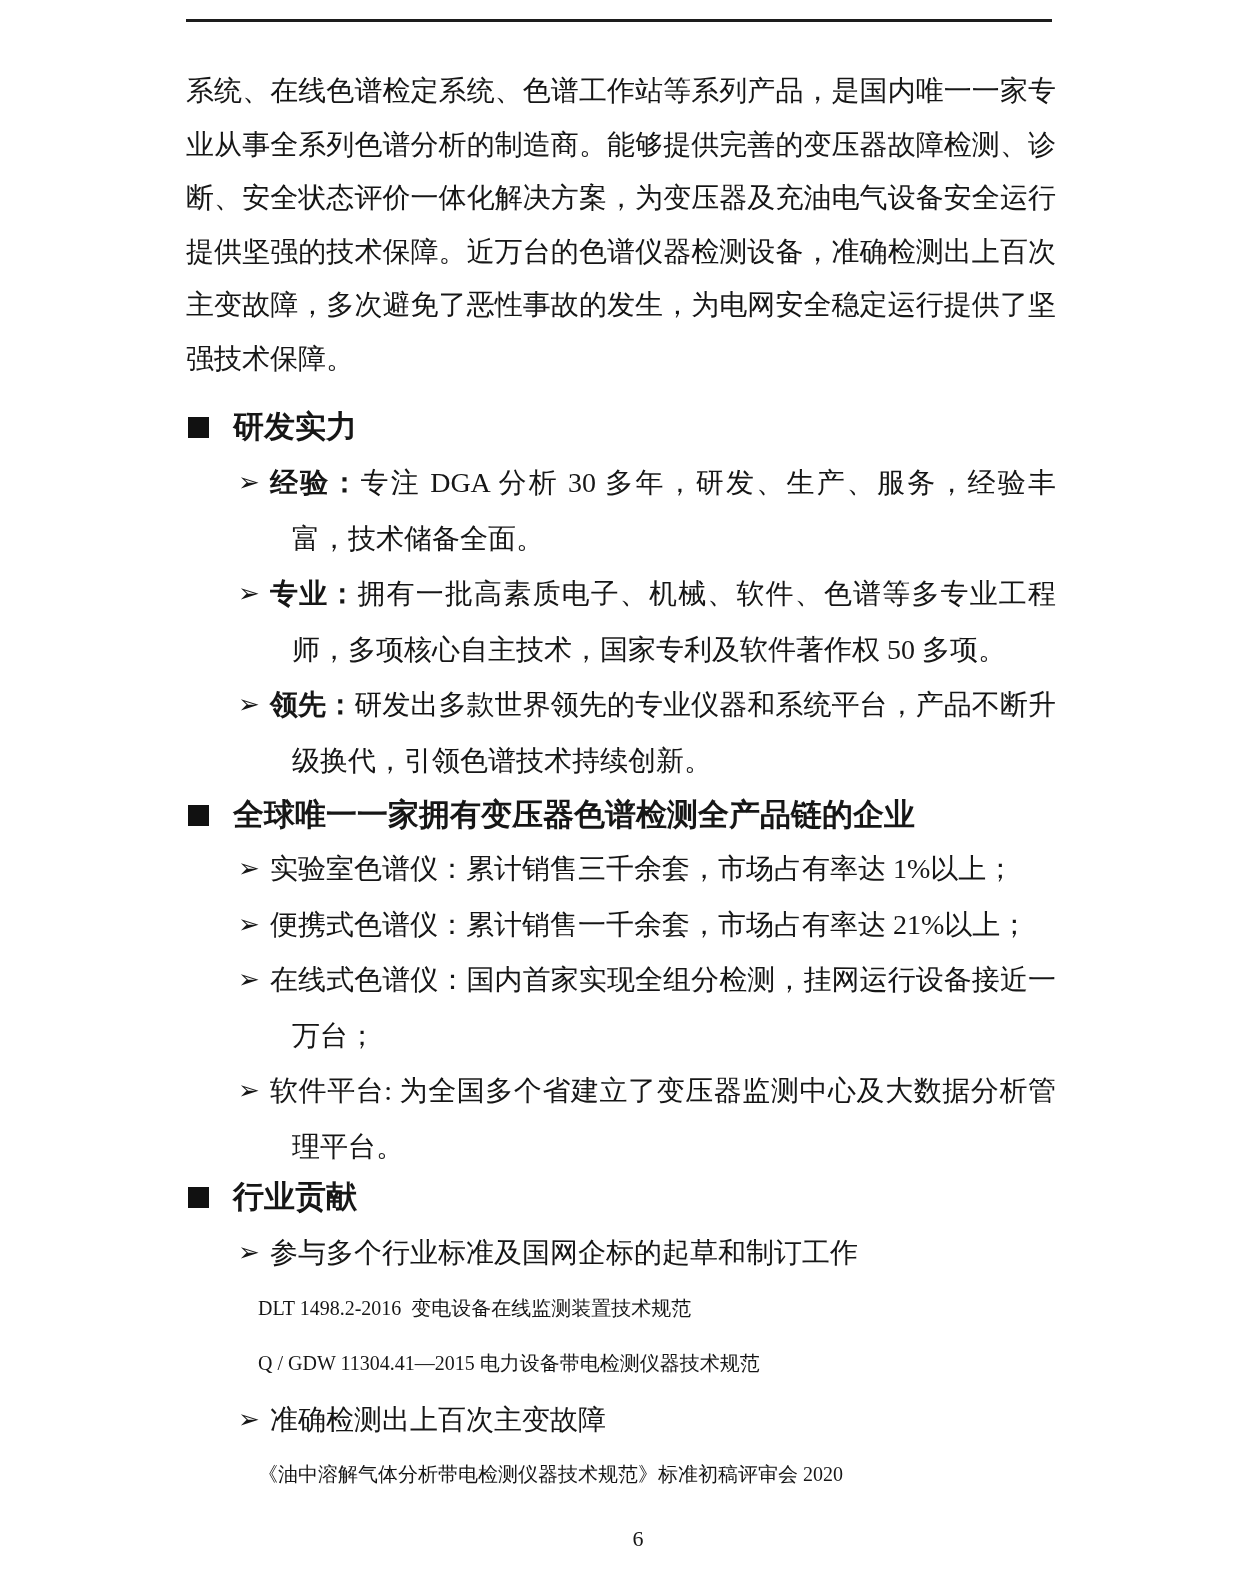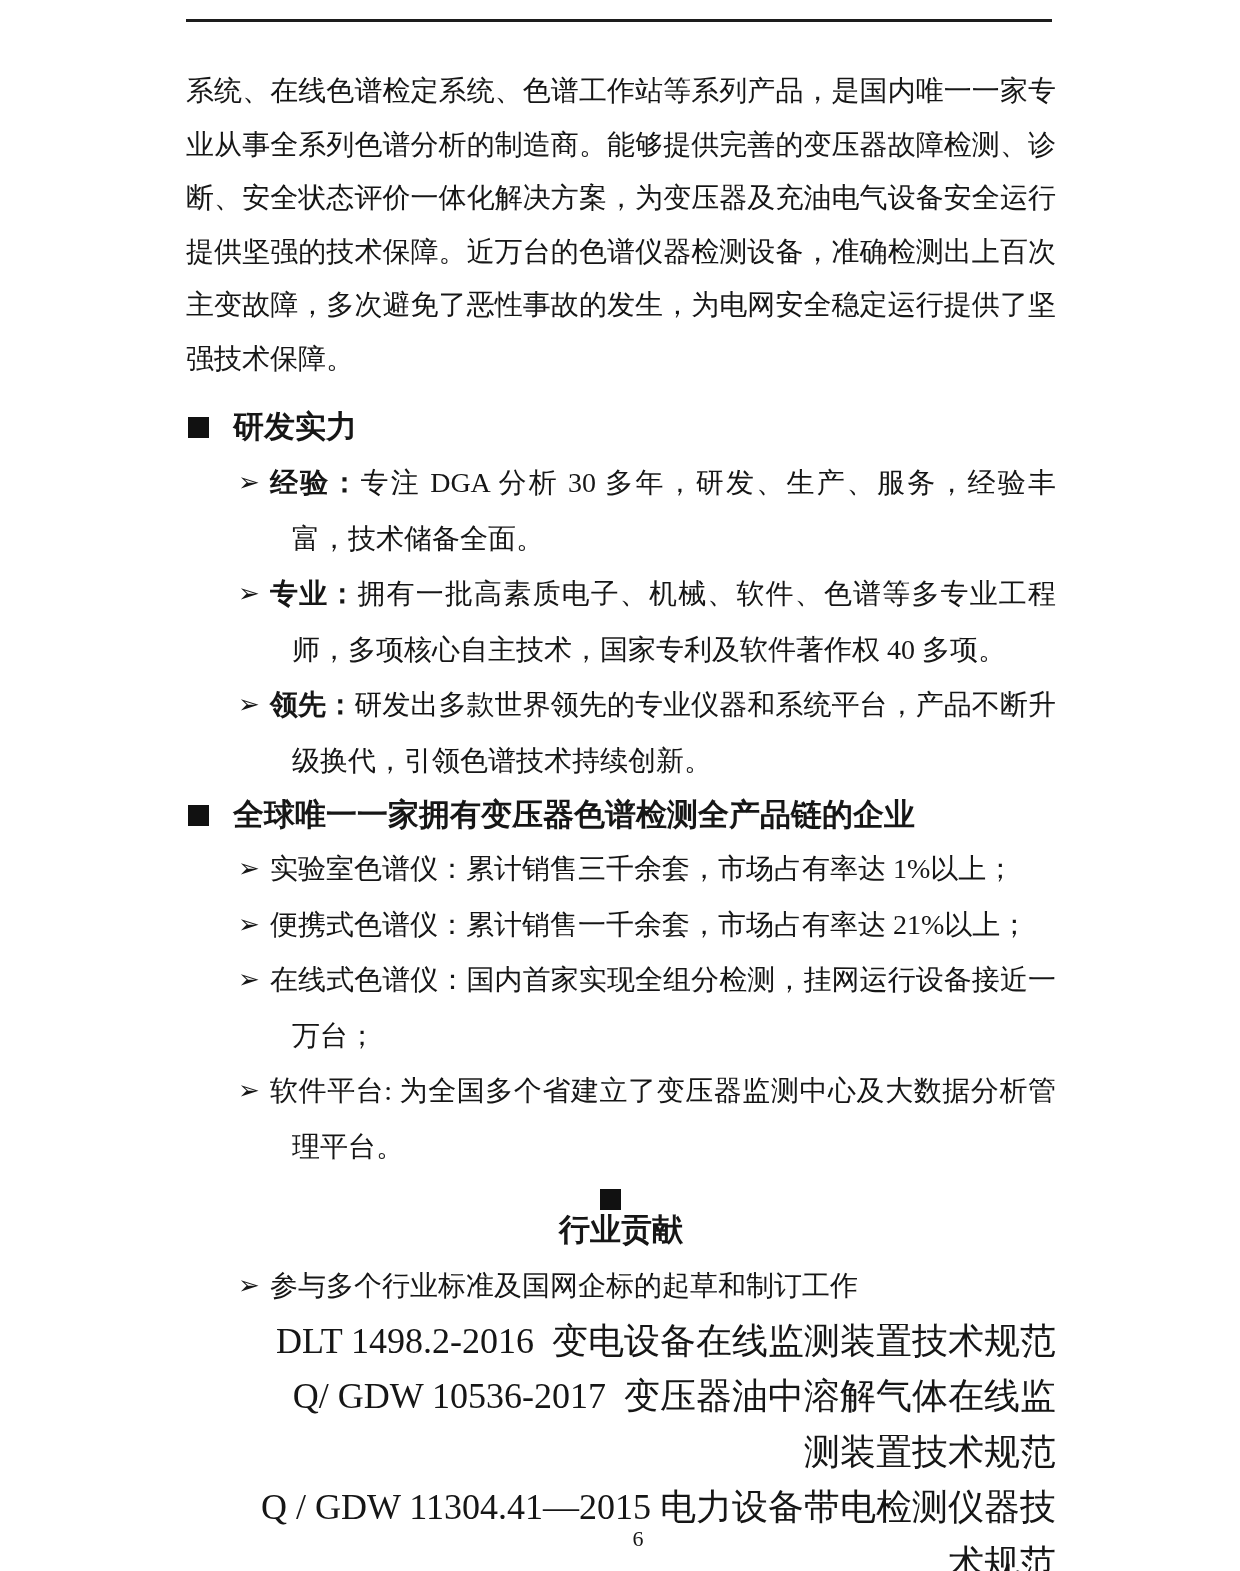--- a/index.html
+++ b/index.html
@@ -35,21 +35,21 @@
   }
   .sec-heading {
     display: flex;
     align-items: center;
     font-size: 31px;
     font-weight: bold;
     line-height: 40px;
   }
   .h-1 { margin-top: 22px; }
   .h-2 { margin-top: 7px; }
-  .h-3 { margin-top: 15px; flex-direction: column; }
+  .h-3 { margin-top: 3px; }
   .sq {
     flex: 0 0 auto;
     width: 21px;
     height: 21px;
     background: #111111;
     margin-left: 2px;
     margin-right: 24px;
   }
   .list { margin: 0; }
   .l-1 { margin-top: 8px; }
@@ -66,24 +66,23 @@
   .arrow {
     position: absolute;
     left: 52px;
     top: 0;
     text-indent: 0;
     font-size: 26px;
   }
   .li-label { font-weight: bold; }
   .std {
     margin-left: 72px;
-    font-size: 36px;
+    font-size: 20px;
     line-height: 55.5px;
     white-space: pre-wrap;
-    text-align: right;
   }
   .footer {
     position: absolute;
     left: 0;
     right: 0;
     top: 1526px;
     text-align: center;
     font-size: 22px;
   }
 </style>
@@ -100,21 +99,21 @@
     <section>
       <div class="sec-heading h-1">
         <span class="sq"></span>
         <span>研发实力</span>
       </div>
       <div class="list l-1">
         <div class="li">
           <span class="arrow">➢</span><span class="li-label">经验：</span><span>专注 DGA 分析 30 多年，研发、生产、服务，经验丰富，技术储备全面。</span>
         </div>
         <div class="li">
-          <span class="arrow">➢</span><span class="li-label">专业：</span><span>拥有一批高素质电子、机械、软件、色谱等多专业工程师，多项核心自主技术，国家专利及软件著作权 40 多项。</span>
+          <span class="arrow">➢</span><span class="li-label">专业：</span><span>拥有一批高素质电子、机械、软件、色谱等多专业工程师，多项核心自主技术，国家专利及软件著作权 50 多项。</span>
         </div>
         <div class="li">
           <span class="arrow">➢</span><span class="li-label">领先：</span><span>研发出多款世界领先的专业仪器和系统平台，产品不断升级换代，引领色谱技术持续创新。</span>
         </div>
       </div>
     </section>
 
     <section>
       <div class="sec-heading h-2">
         <span class="sq"></span>
@@ -139,21 +138,20 @@
     <section>
       <div class="sec-heading h-3">
         <span class="sq"></span>
         <span>行业贡献</span>
       </div>
       <div class="list l-3">
         <div class="li">
           <span class="arrow">➢</span><span>参与多个行业标准及国网企标的起草和制订工作</span>
         </div>
         <div class="std">DLT 1498.2-2016  变电设备在线监测装置技术规范</div>
-        <div class="std">Q/ GDW 10536-2017  变压器油中溶解气体在线监测装置技术规范</div>
         <div class="std">Q / GDW 11304.41—2015 电力设备带电检测仪器技术规范</div>
         <div class="li">
           <span class="arrow">➢</span><span>准确检测出上百次主变故障</span>
         </div>
         <div class="std">《油中溶解气体分析带电检测仪器技术规范》标准初稿评审会 2020</div>
 
       </div>
     </section>
 
   </div>

